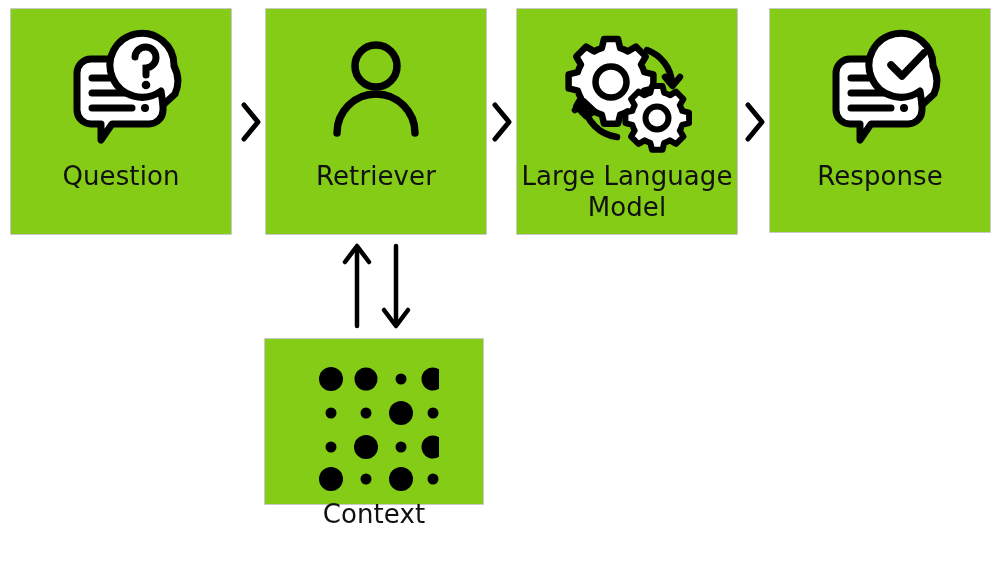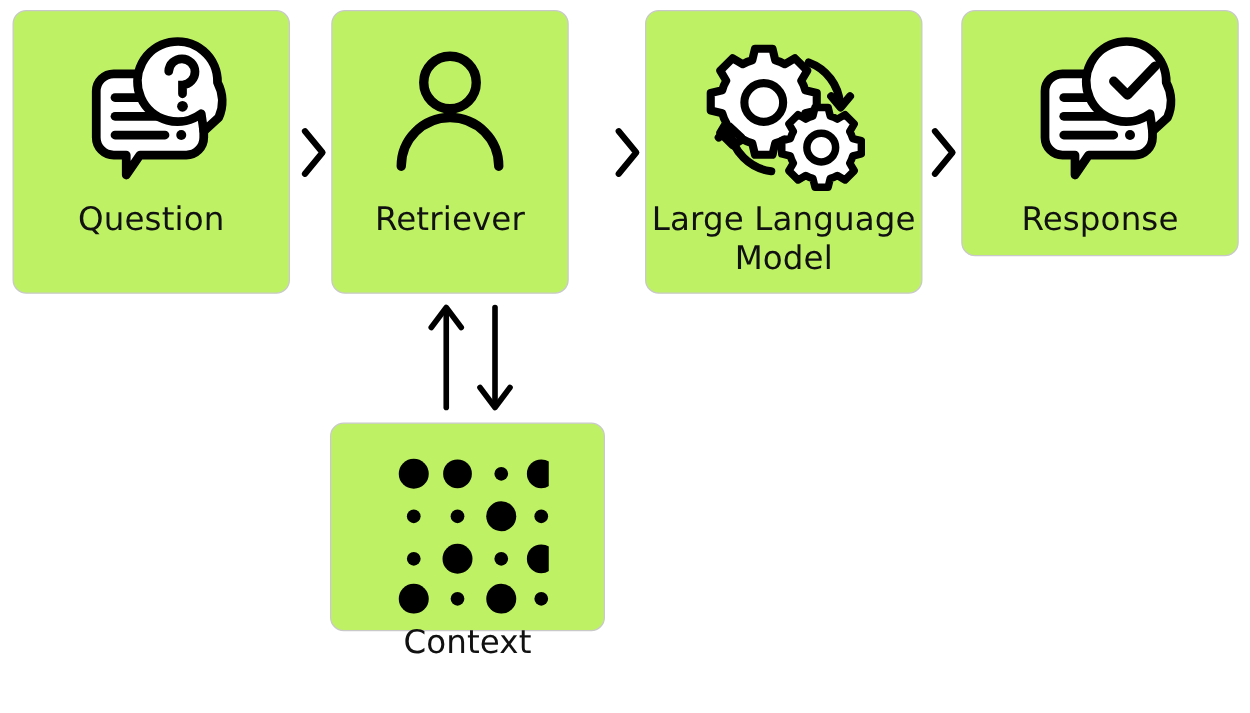--- a/index.html
+++ b/index.html
@@ -19,23 +19,23 @@
     position: absolute;
     left: 0; top: 0;
     width: 1000px;
     height: 570px;
   }
 
   
   .node-box {
     position: absolute;
     box-sizing: border-box;
-    background: #bef264;
+    background: #84cc16;
     border: 1px solid #c9c9c9;
-    border-radius: 11px;
+    border-radius: 1px;
     display: flex;
     flex-direction: column;
     align-items: center;
     justify-content: flex-start;
   }
   .node-icon {
     position: absolute;
     left: 0;
     width: 100%;
     display: flex;
@@ -50,23 +50,23 @@
     font-size: 26px;
     font-weight: 400;
     letter-spacing: 0.1px;
     line-height: 1.18;
     color: #111111;
     white-space: pre-line;
   }
 
   
   #box-question  { left: 10px;  top: 8px;   width: 222px; height: 227px; }
-  #box-retriever { left: 265px; top: 8px;   width: 190px; height: 227px; }
+  #box-retriever { left: 265px; top: 8px;   width: 222px; height: 227px; }
   #box-llm       { left: 516px; top: 8px;   width: 222px; height: 227px; }
-  #box-response  { left: 769px; top: 8px;   width: 222px; height: 197px; }
+  #box-response  { left: 769px; top: 8px;   width: 222px; height: 225px; }
   #box-context   { left: 264px; top: 338px; width: 220px; height: 167px; }
 
   #box-question  .node-icon  { top: 16px;  height: 128px; }
   #box-retriever .node-icon  { top: 28px;  height: 110px; }
   #box-llm       .node-icon  { top: 22px;  height: 122px; }
   #box-response  .node-icon  { top: 16px;  height: 128px; }
   #box-context   .node-icon  { top: 22px;  height: 130px; }
 
   #box-question  .node-label { top: 152px; }
   #box-retriever .node-label { top: 152px; }

